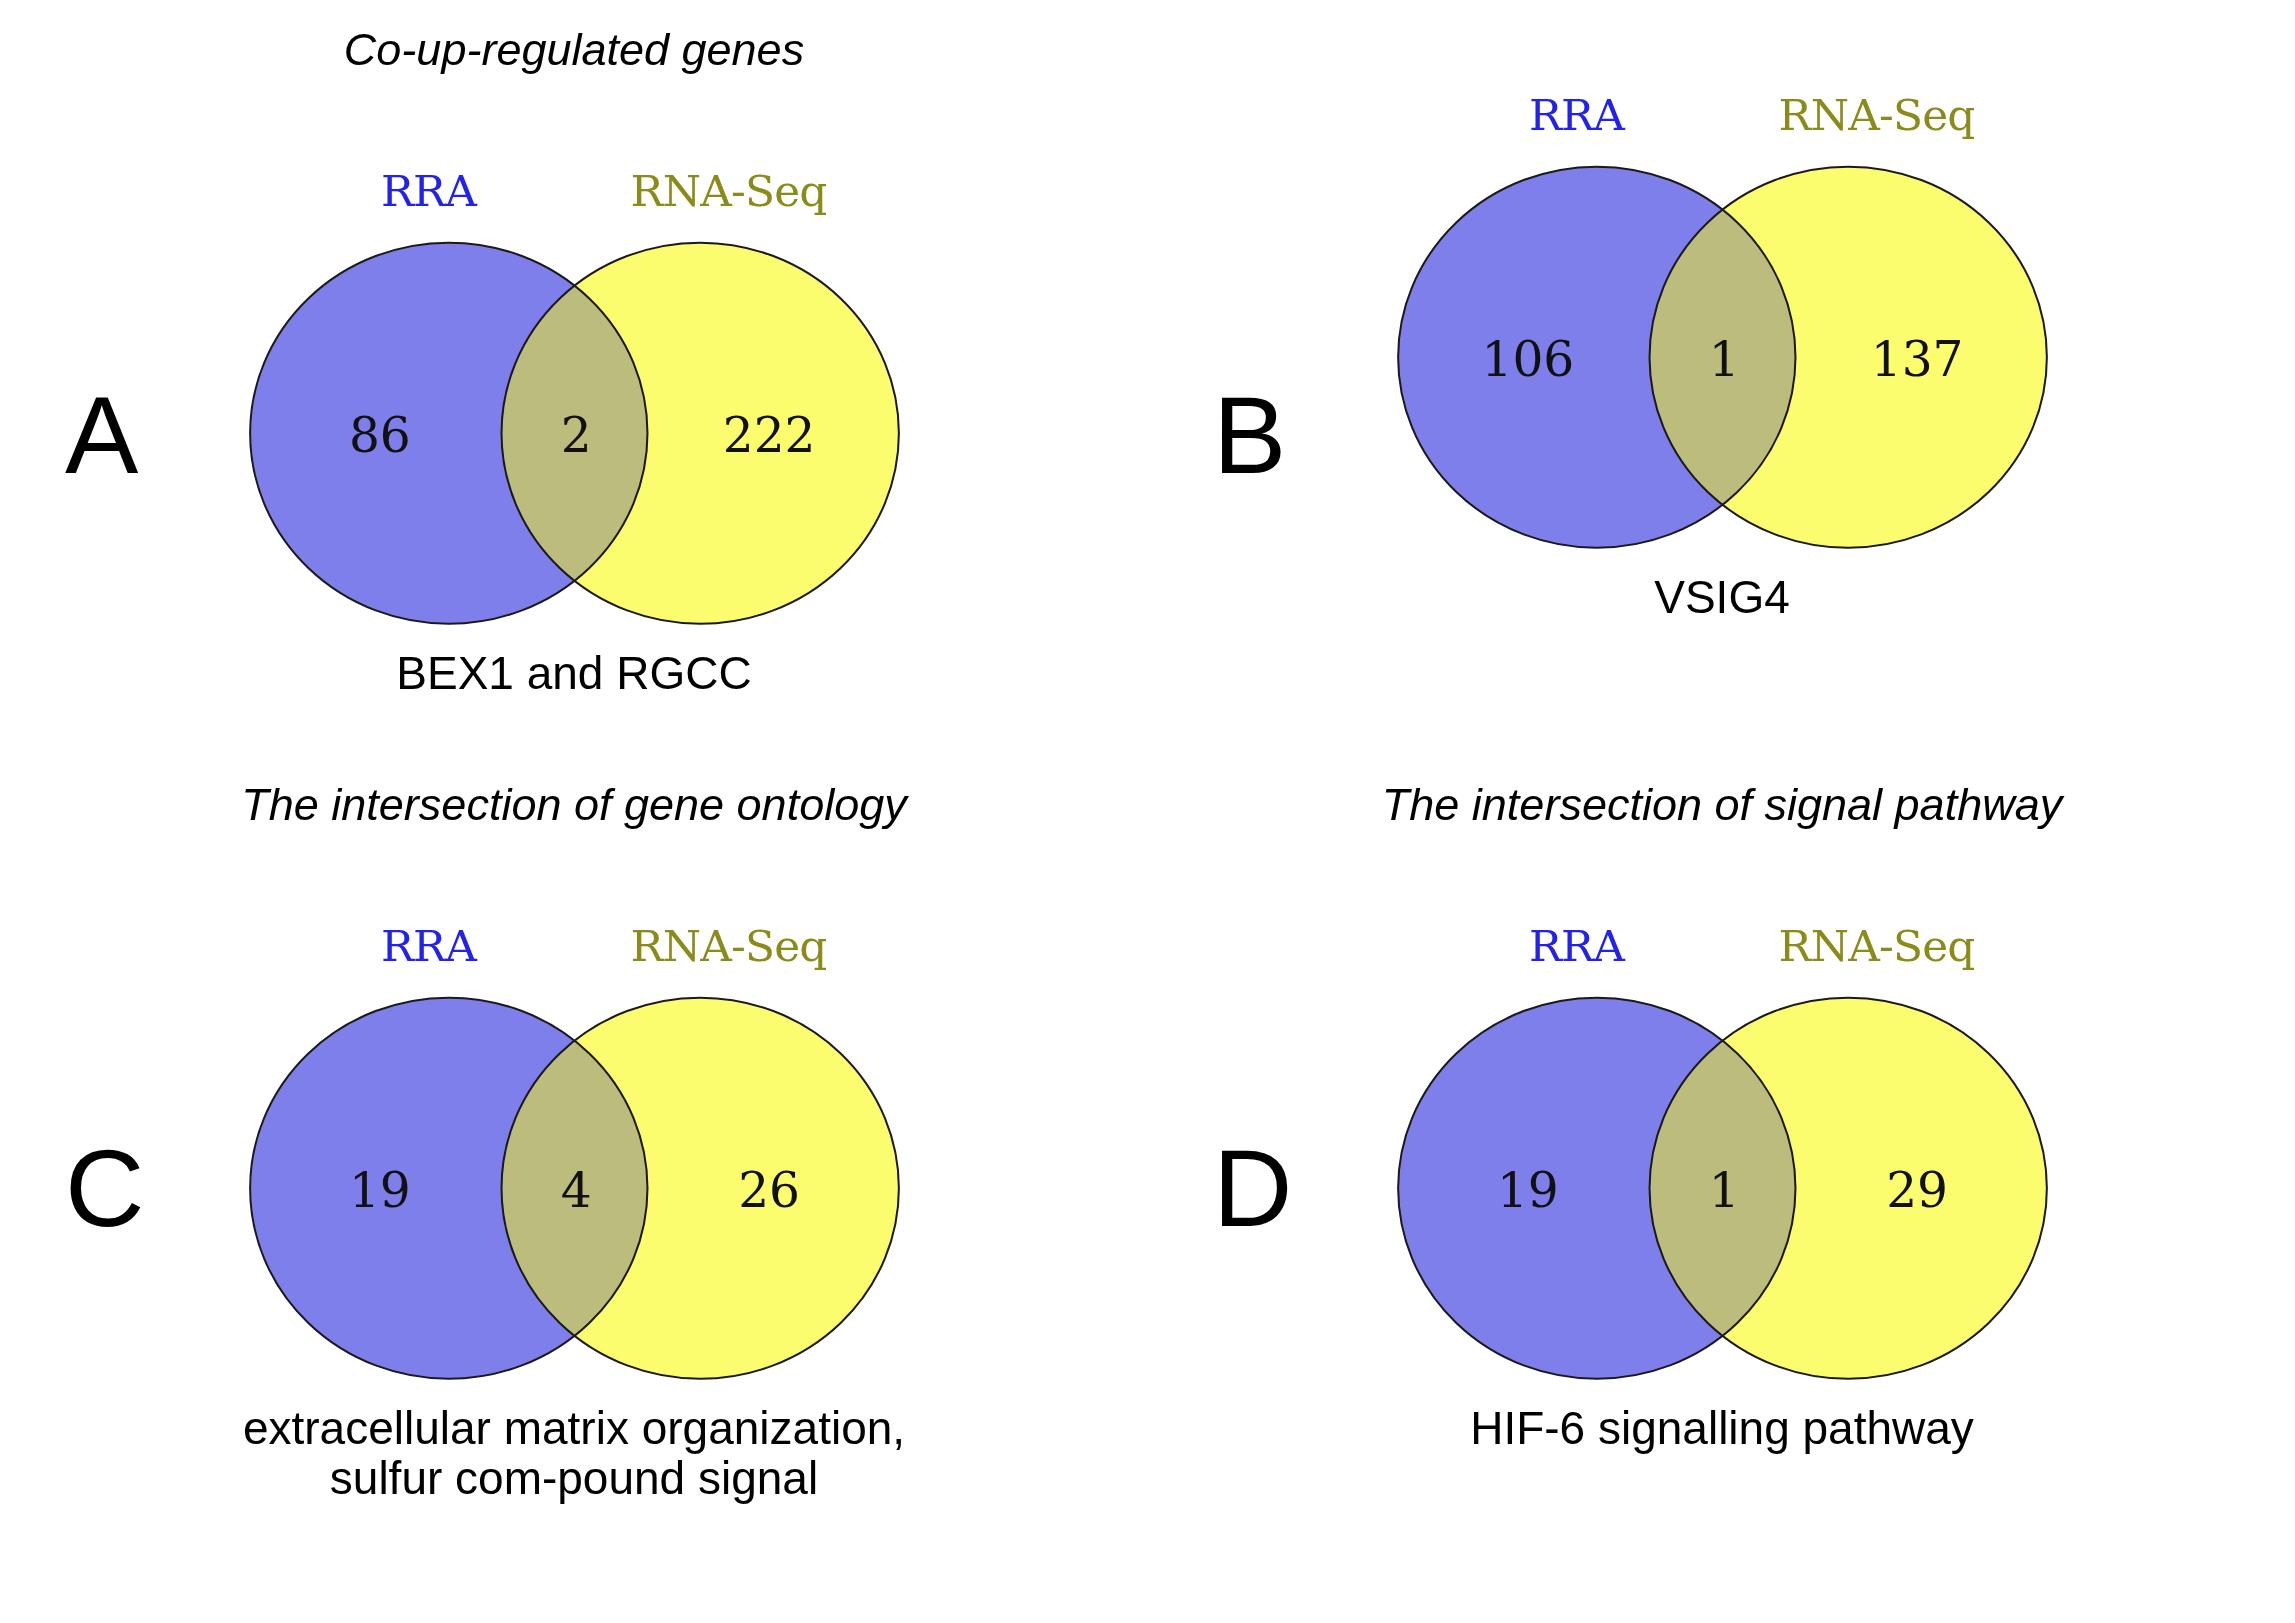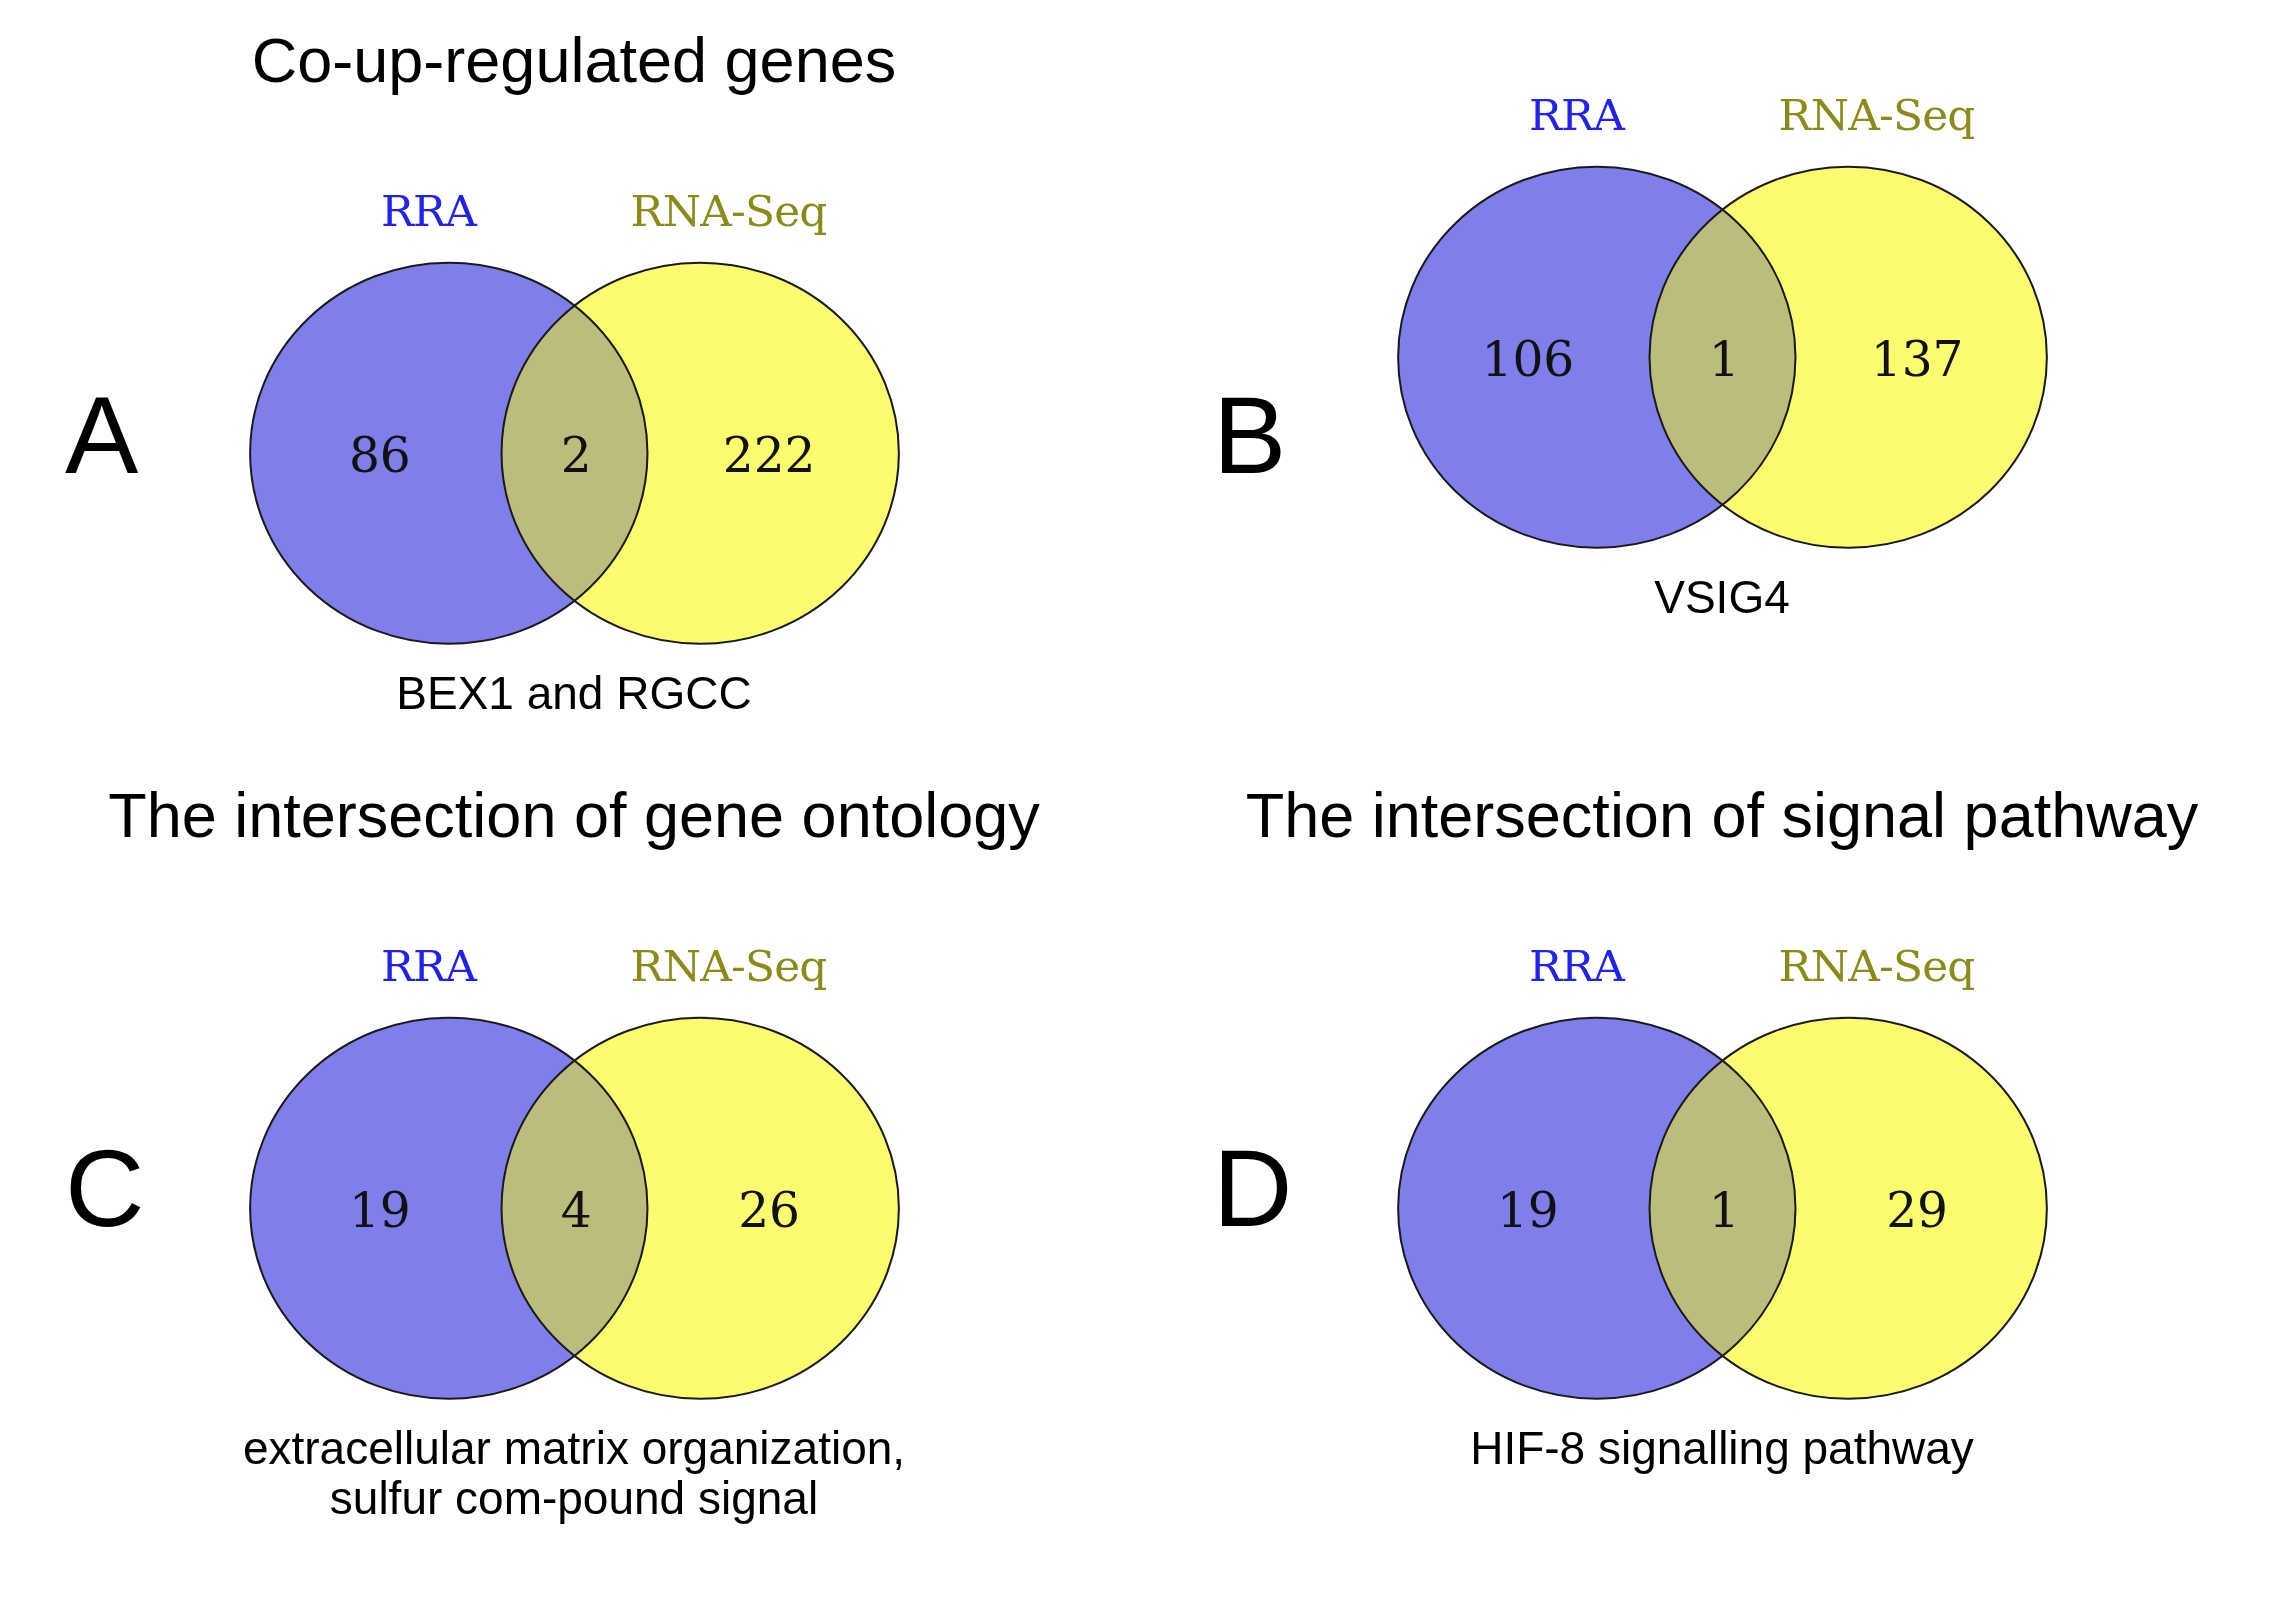--- a/index.html
+++ b/index.html
@@ -14,26 +14,27 @@
     font-family:"Liberation Sans",sans-serif;
     color:#000;
   }
   .panel{
     position:relative;
     display:flex;
     flex-direction:column;
     align-items:center;
   }
   .panel-title{
-    font-size:63px;
+    font-size:45px;
     font-weight:400;
     line-height:1.15;
     margin:0;
     text-align:center;
     white-space:nowrap;
+    font-style:italic;
   }
   .row1 .panel-title{margin-top:24px;}
   .row2 .panel-title{margin-top:17px;}
   .panel-letter{
     position:absolute;
     left:65px;
     font-size:110px;
     line-height:1;
     font-weight:400;
   }
@@ -153,18 +154,18 @@
       <ellipse cx="565" cy="385" rx="245" ry="235" clip-path="url(#clipD)" fill="#BCBC7C"></ellipse>
       <ellipse cx="255" cy="385" rx="245" ry="235" fill="none" stroke-width="2.5" stroke="#1A1A1A"></ellipse>
       <ellipse cx="565" cy="385" rx="245" ry="235" fill="none" stroke-width="2.5" stroke="#1A1A1A"></ellipse>
       <text class="set-label" x="230" y="105" fill="#2222EE">RRA</text>
       <text class="set-label" x="600" y="105" fill="#8B8B1A">RNA-Seq</text>
       <text class="count" x="170" y="408">19</text>
       <text class="count" x="412" y="408">1</text>
       <text class="count" x="650" y="408">29</text>
     </svg>
     <div class="caption">
-      <div>HIF-8 signalling pathway</div>
+      <div>HIF-6 signalling pathway</div>
     </div>
   </section>
 
 </div>
 
 
 </body></html>

